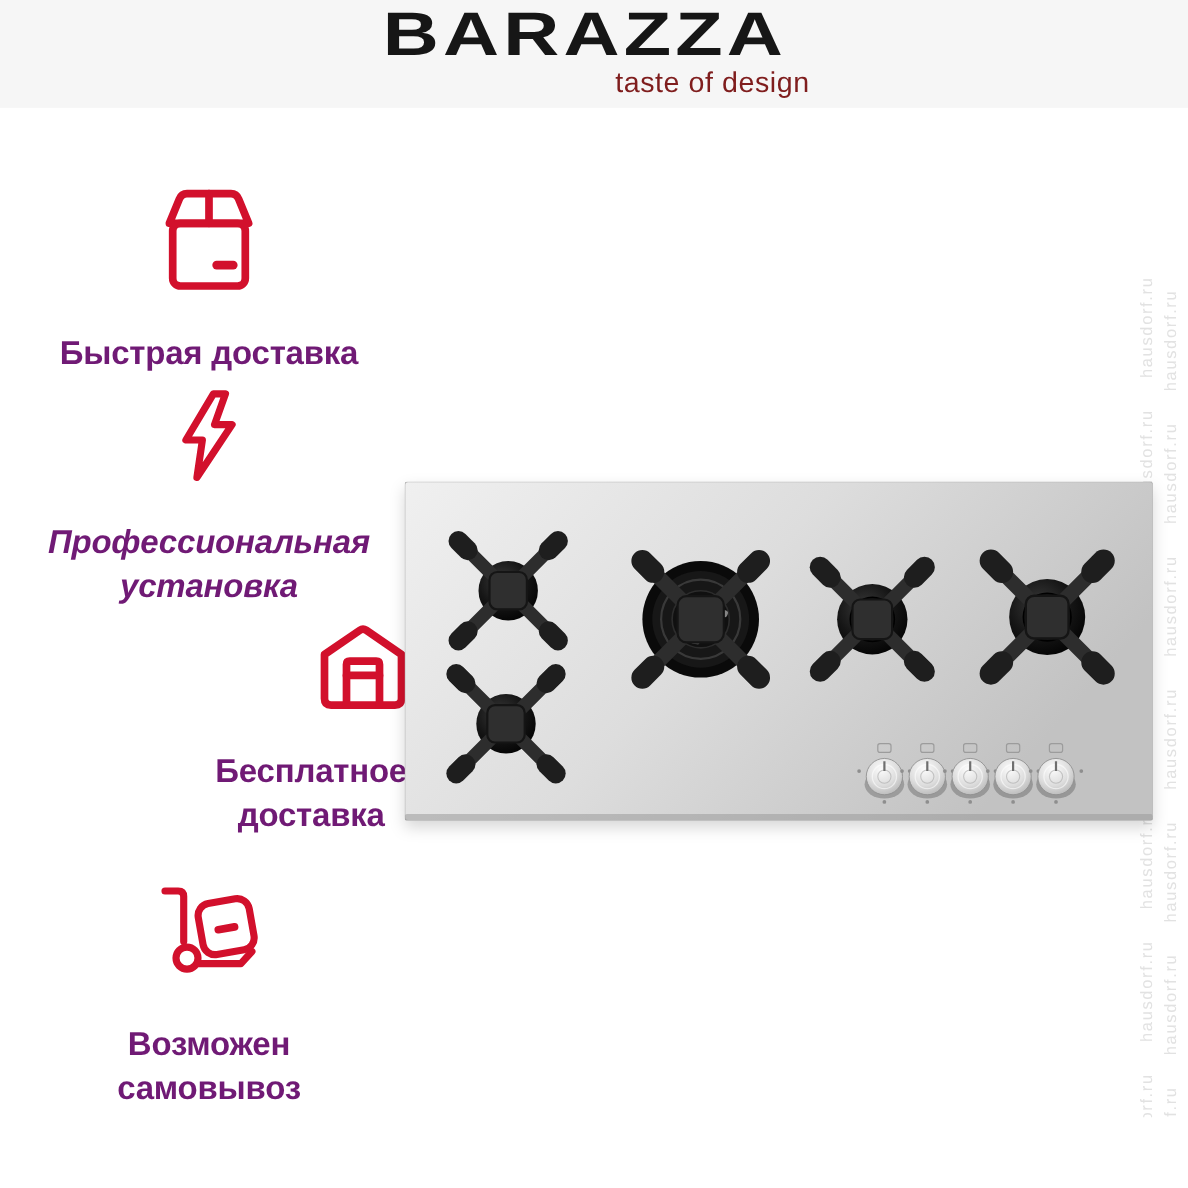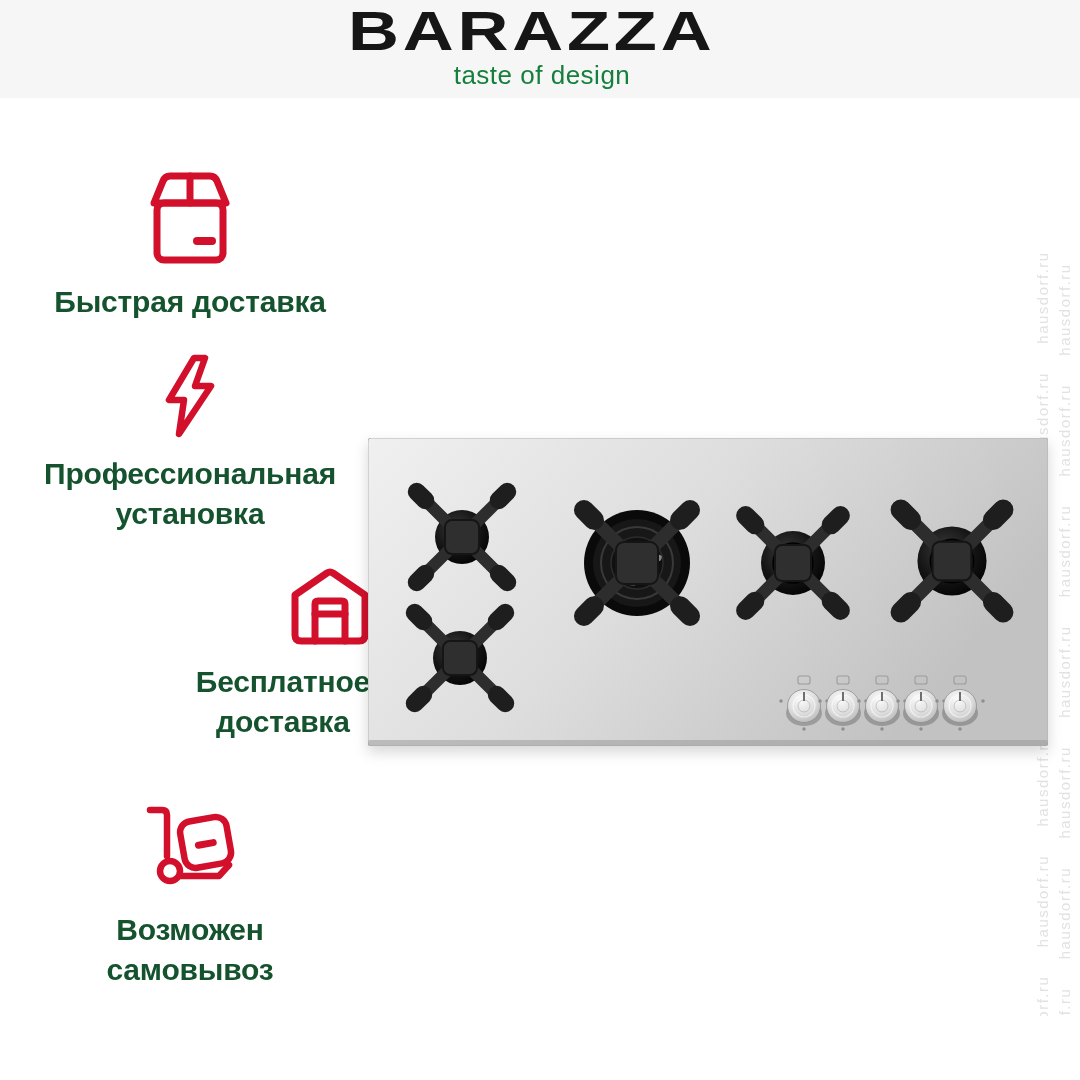--- a/index.html
+++ b/index.html
@@ -8,29 +8,29 @@
     overflow:hidden;font-family:"Liberation Sans",sans-serif;color:#121212;
   }
   
   .header-band{position:absolute;left:0;top:0;width:1080px;height:98px;background:#f6f6f6;}
   .logo{
     position:absolute;left:348px;top:0px;font-size:56px;font-weight:700;color:#161616;
     letter-spacing:3px;transform:scaleX(1.26);transform-origin:left center;line-height:62px;
     white-space:nowrap;
   }
   .tagline{
-    position:absolute;left:348px;top:60px;width:388px;text-align:center;
-    font-size:26px;font-weight:400;color:#15803d;letter-spacing:0.5px;
+    position:absolute;left:348px;top:60px;width:388px;text-align:right;
+    font-size:26px;font-weight:400;color:#7f1d1d;letter-spacing:0.5px;
   }
   
   .feature{position:absolute;left:10px;width:360px;display:flex;flex-direction:column;align-items:center;}
-  .f1{top:170px;} .f2{top:354px;} .f3{top:566px;align-items:flex-end;} .f4{top:804px;}
+  .f1{top:170px;} .f2{top:354px;font-style:italic;} .f3{top:566px;align-items:flex-end;} .f4{top:804px;}
   .ft-label{
-    margin-top:16px;text-align:center;font-size:30px;font-weight:700;
-    line-height:40px;color:#14532d;letter-spacing:-0.2px;white-space:nowrap;
+    margin-top:36px;text-align:center;font-size:30px;font-weight:700;
+    line-height:40px;color:#701a75;letter-spacing:-0.2px;white-space:nowrap;
   }
   .ft-icon{display:block;}
   
   .cooktop-wrap{position:absolute;left:368px;top:438px;width:680px;height:308px;z-index:2;
     filter:drop-shadow(0 6px 7px rgba(0,0,0,0.16));}
   
   .wm{
     position:absolute;writing-mode:vertical-rl;transform:rotate(180deg);
     color:#e2e2e2;font-size:15px;letter-spacing:1.5px;white-space:pre;
     height:818px;overflow:hidden;z-index:1;user-select:none;

